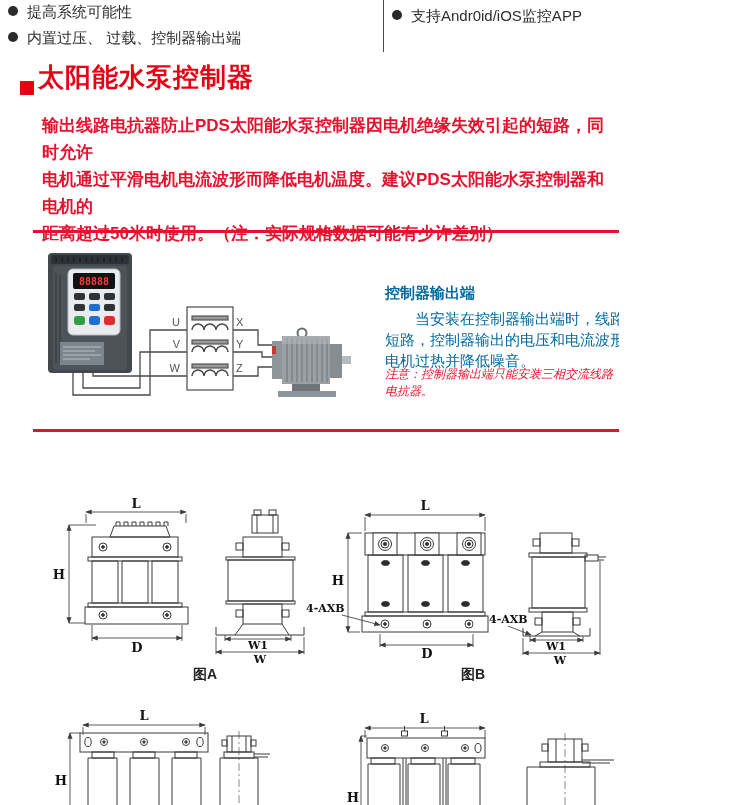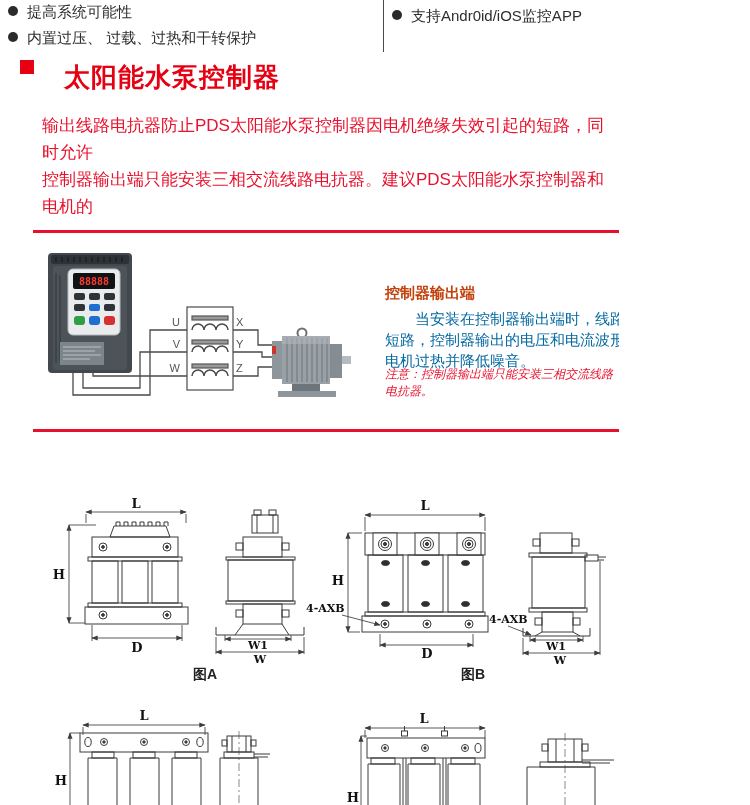--- a/index.html
+++ b/index.html
@@ -4,58 +4,59 @@
 <style>
   html,body{margin:0;padding:0;background:#fff;}
   .page{position:relative;width:619px;height:805px;background:#fff;overflow:hidden;
         font-family:"Liberation Sans",sans-serif;color:#2b2b2b;}
   
   .feat-item{position:absolute;font-size:15px;color:#2e2e2e;white-space:nowrap;}
   .dot{display:inline-block;width:10px;height:10px;border-radius:50%;background:#2b2b2b;
        margin-right:9px;vertical-align:1px;}
   .vdiv{position:absolute;left:383px;top:0;width:1px;height:52px;background:#4a4a4a;}
   
-  .sec-head{position:absolute;left:20px;top:60px;display:flex;align-items:flex-start;gap:26px;}
+  .sec-head{position:absolute;left:20px;top:60px;display:flex;align-items:flex-end;}
   .sq{width:14px;height:14px;background:#e60012;margin-right:4px;}
   .sec-title{font-size:26px;font-weight:bold;color:#e60012;letter-spacing:1px;}
   
-  .intro{position:absolute;left:42px;top:112px;font-size:17px;font-weight:normal;
+  .intro{position:absolute;left:42px;top:112px;font-size:17px;font-weight:bold;
          color:#e8112d;line-height:27px;}
   
   .hr-red{position:absolute;left:33px;width:633px;height:3px;background:#e8112d;}
   
-  .op-title{position:absolute;left:385px;top:284px;font-size:15px;font-weight:bold;color:#c2410c;}
+  .op-title{position:absolute;left:385px;top:284px;font-size:15px;font-weight:bold;color:#0369a1;}
   .op-body{position:absolute;left:385px;top:308px;width:347px;font-size:15px;line-height:21px;
            color:#0369a1;text-indent:2em;}
   .op-note{position:absolute;left:385px;top:366px;font-size:12px;font-weight:normal;
            font-style:italic;color:#e8112d;}
   svg text{font-family:"DejaVu Serif",serif;}
   .dlabel{font-size:13px;font-weight:bold;fill:#111;}
   .dlabel-sm{font-size:11px;font-weight:bold;fill:#111;}
   .figlabel{font-family:"Liberation Sans",sans-serif;font-size:14px;font-weight:bold;fill:#222;}
   .wlabel{font-family:"Liberation Sans",sans-serif;font-size:11px;fill:#555;}
 </style>
 </head>
 <body>
 
 <div class="page">
 
   <div class="feat-item" style="left:8px;top:3px;"><span class="dot"></span><span>提高系统可能性</span></div>
-  <div class="feat-item" style="left:8px;top:29px;"><span class="dot"></span><span>内置过压、 过载、过热和干转保护</span></div>
+  <div class="feat-item" style="left:8px;top:29px;"><span class="dot"></span><span>内置过压、 过载、控制器输出端</span></div>
   <div class="vdiv"></div>
   <div class="feat-item" style="left:392px;top:7px;text-align:right;"><span class="dot"></span><span>支持Andr0id/iOS监控APP</span></div>
 
   <div class="sec-head">
     <span class="sq"></span>
     <span class="sec-title">太阳能水泵控制器</span>
   </div>
 
   <div class="intro">
     <div>输出线路电抗器防止PDS太阳能水泵控制器因电机绝缘失效引起的短路，同时允许</div>
-    <div>控制器输出端只能安装三相交流线路电抗器。建议PDS太阳能水泵控制器和电机的</div>
+    <div>电机通过平滑电机电流波形而降低电机温度。建议PDS太阳能水泵控制器和电机的</div>
+    <div>距离超过50米时使用。（注：实际规格数据可能有少许差别）</div>
   </div>
 
   <div class="hr-red" style="top:230px;"></div>
   <div class="hr-red" style="top:429px;"></div>
 
   <svg style="position:absolute;left:40px;top:245px;" width="320" height="165" viewBox="0 0 320 165">
 
     <g>
       <rect x="8" y="8" width="84" height="120" rx="4" fill="#42484e"></rect>
       <rect x="11" y="10" width="78" height="9" rx="2" fill="#2d3236"></rect>

